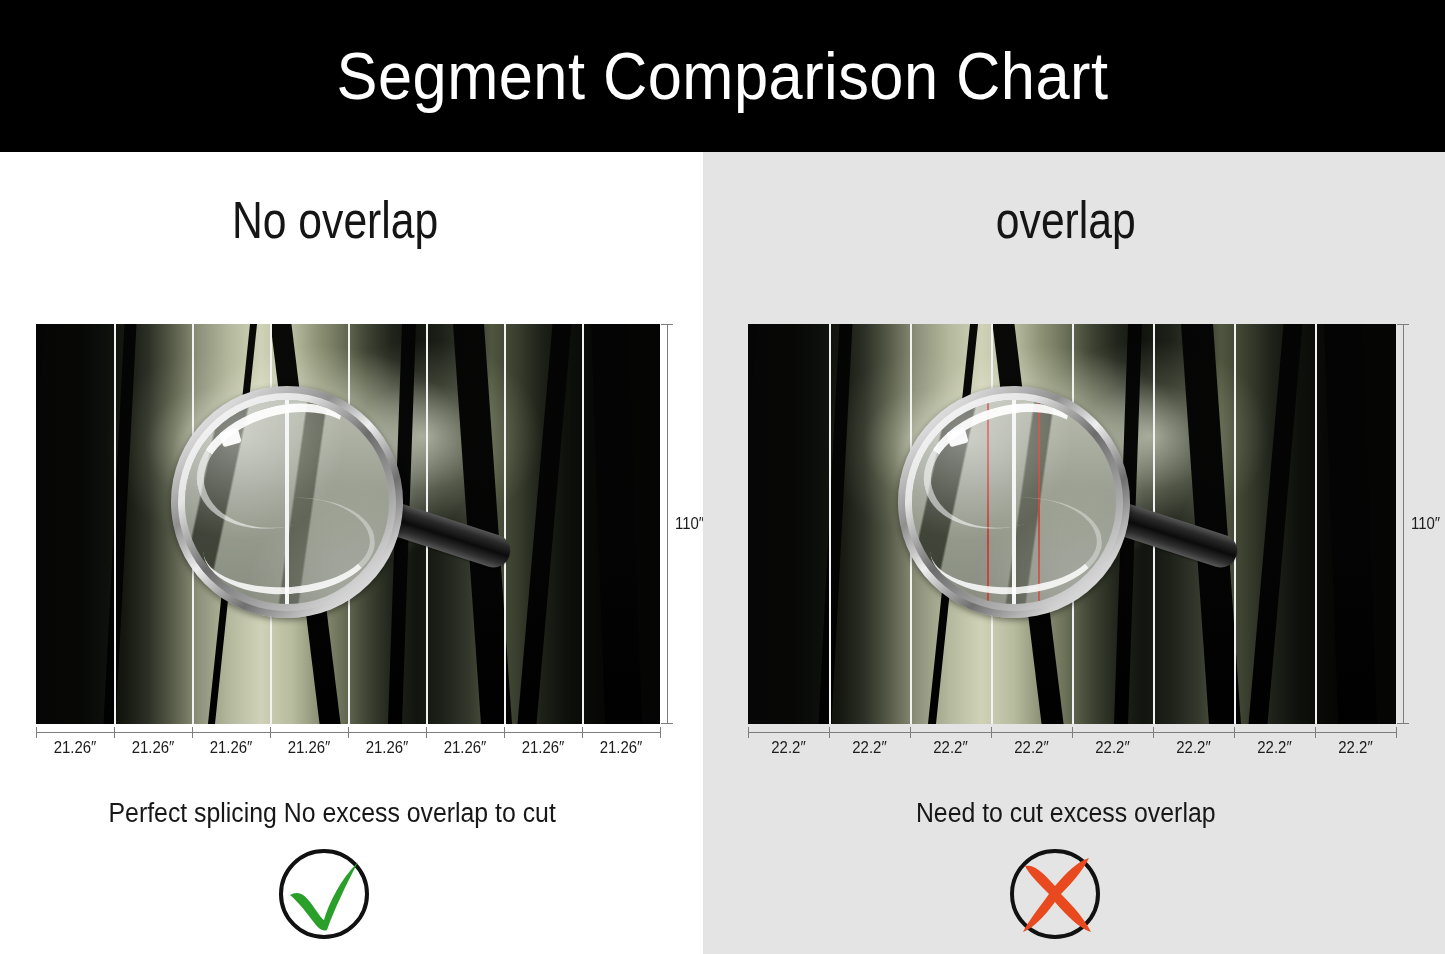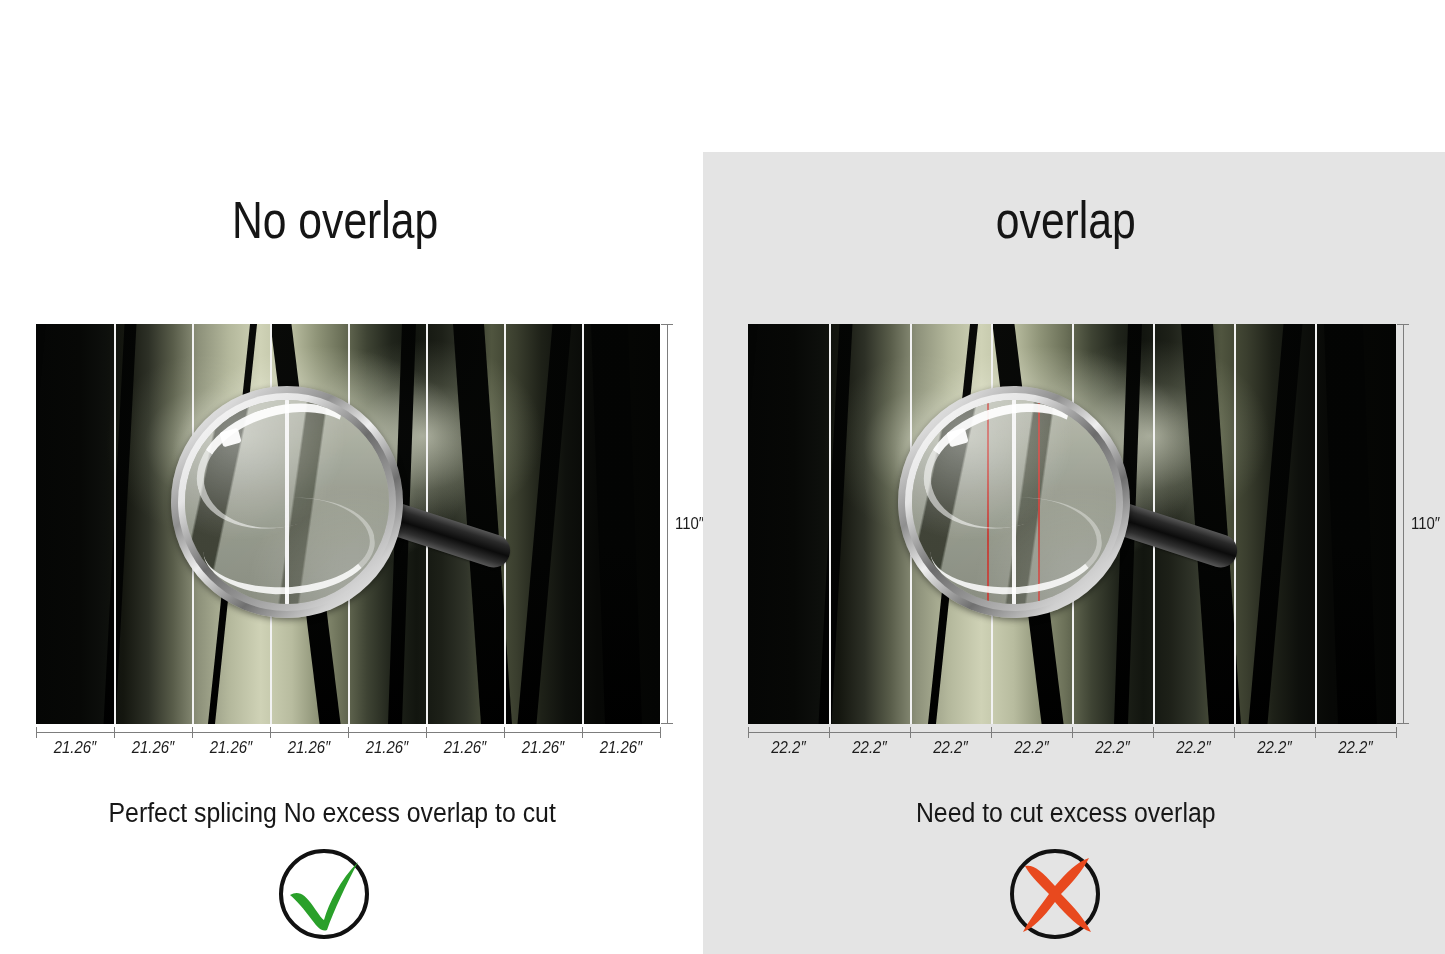--- a/index.html
+++ b/index.html
@@ -235,21 +235,20 @@
     position: absolute;
     top: 0; bottom: 0;
     width: 2px;
     background: #c0443c;
   }
 
   
   .h-ruler {
     position: absolute;
     height: 46px;
-    font-style: italic;
   }
   .h-ruler .rule-line {
     position: absolute;
     left: 0; right: 0; top: 0;
     height: 1px;
     background: #7d7d7d;
   }
   .h-ruler .tick {
     position: absolute;
     top: -5px;
@@ -309,20 +308,23 @@
     width: 104px; height: 104px;
   }
   .badge-left  { left: 272px; top: 688px; }
   .badge-right { left: 300px; top: 688px; }
 </style>
 </head>
 <body>
 
 <div id="page">
 
+  <div class="title-banner">
+    <div class="title-text">Segment Comparison Chart</div>
+  </div>
 
   <div class="panel panel-left">
 
     <div class="panel-heading">No overlap</div>
 
     <div class="image-wrap image-left">
       <div class="forest"></div>
       <div class="trunks">
         <div class="trunk" style="left:12.5%; width:2.0%; transform:skewX(-3deg);"></div>
         <div class="trunk" style="left:41.5%; width:3.4%; transform:skewX(7deg);"></div>

